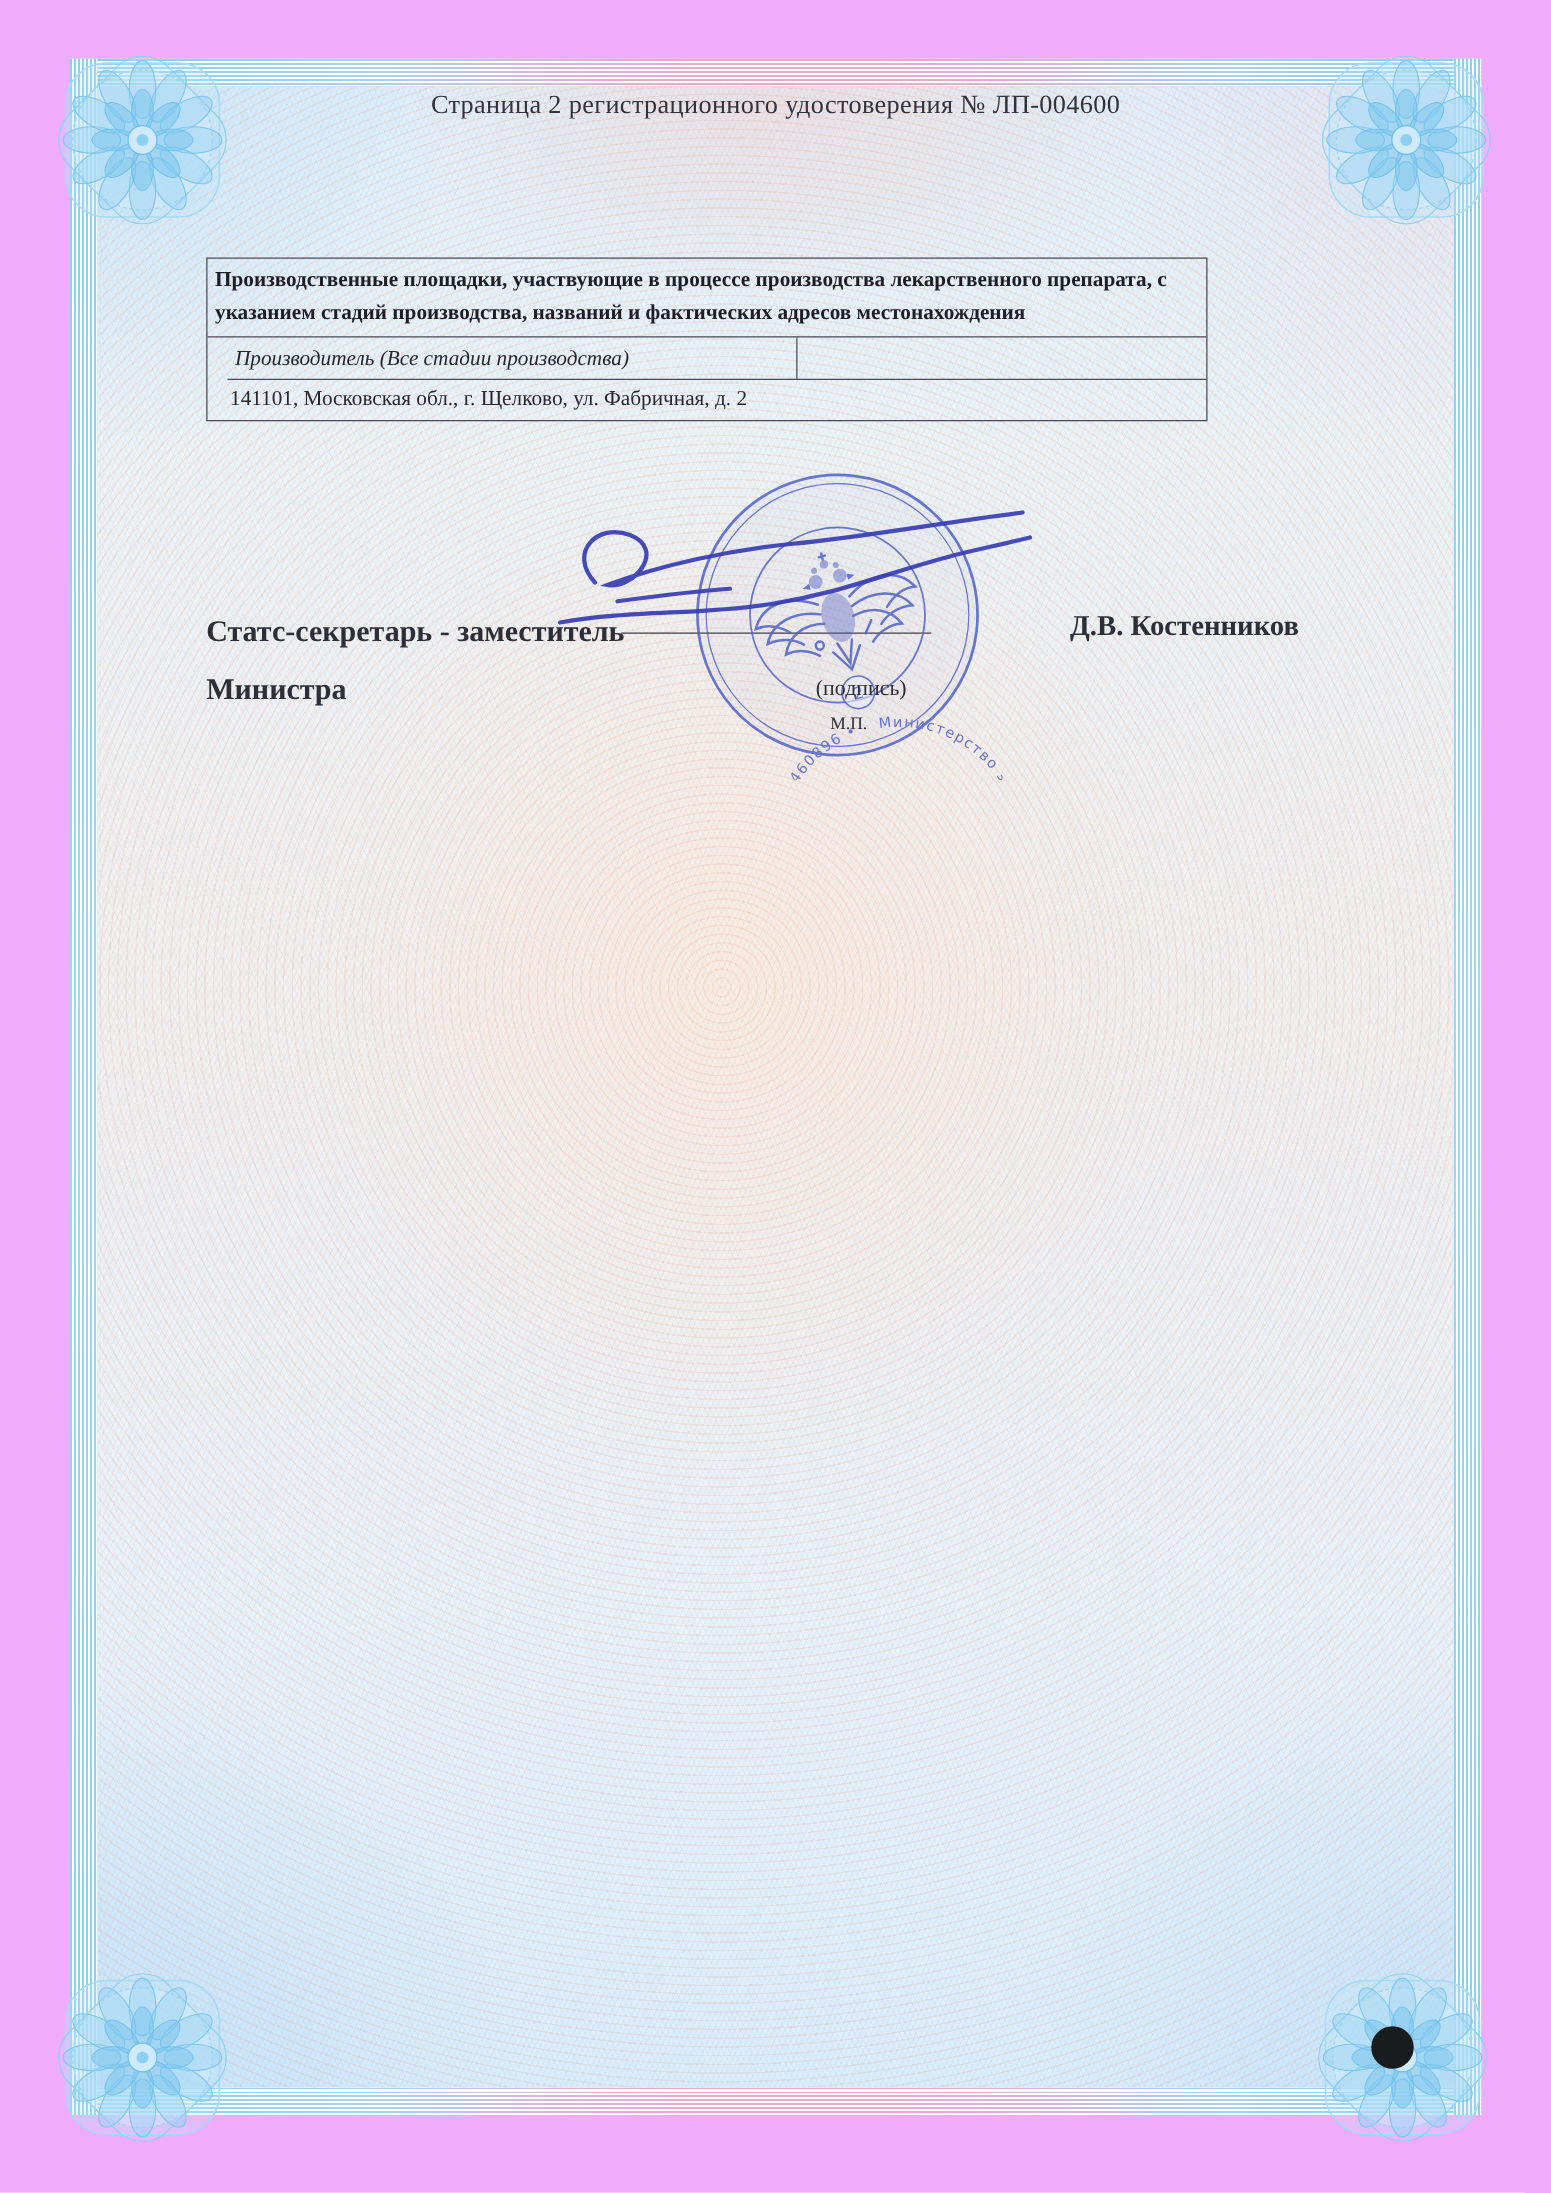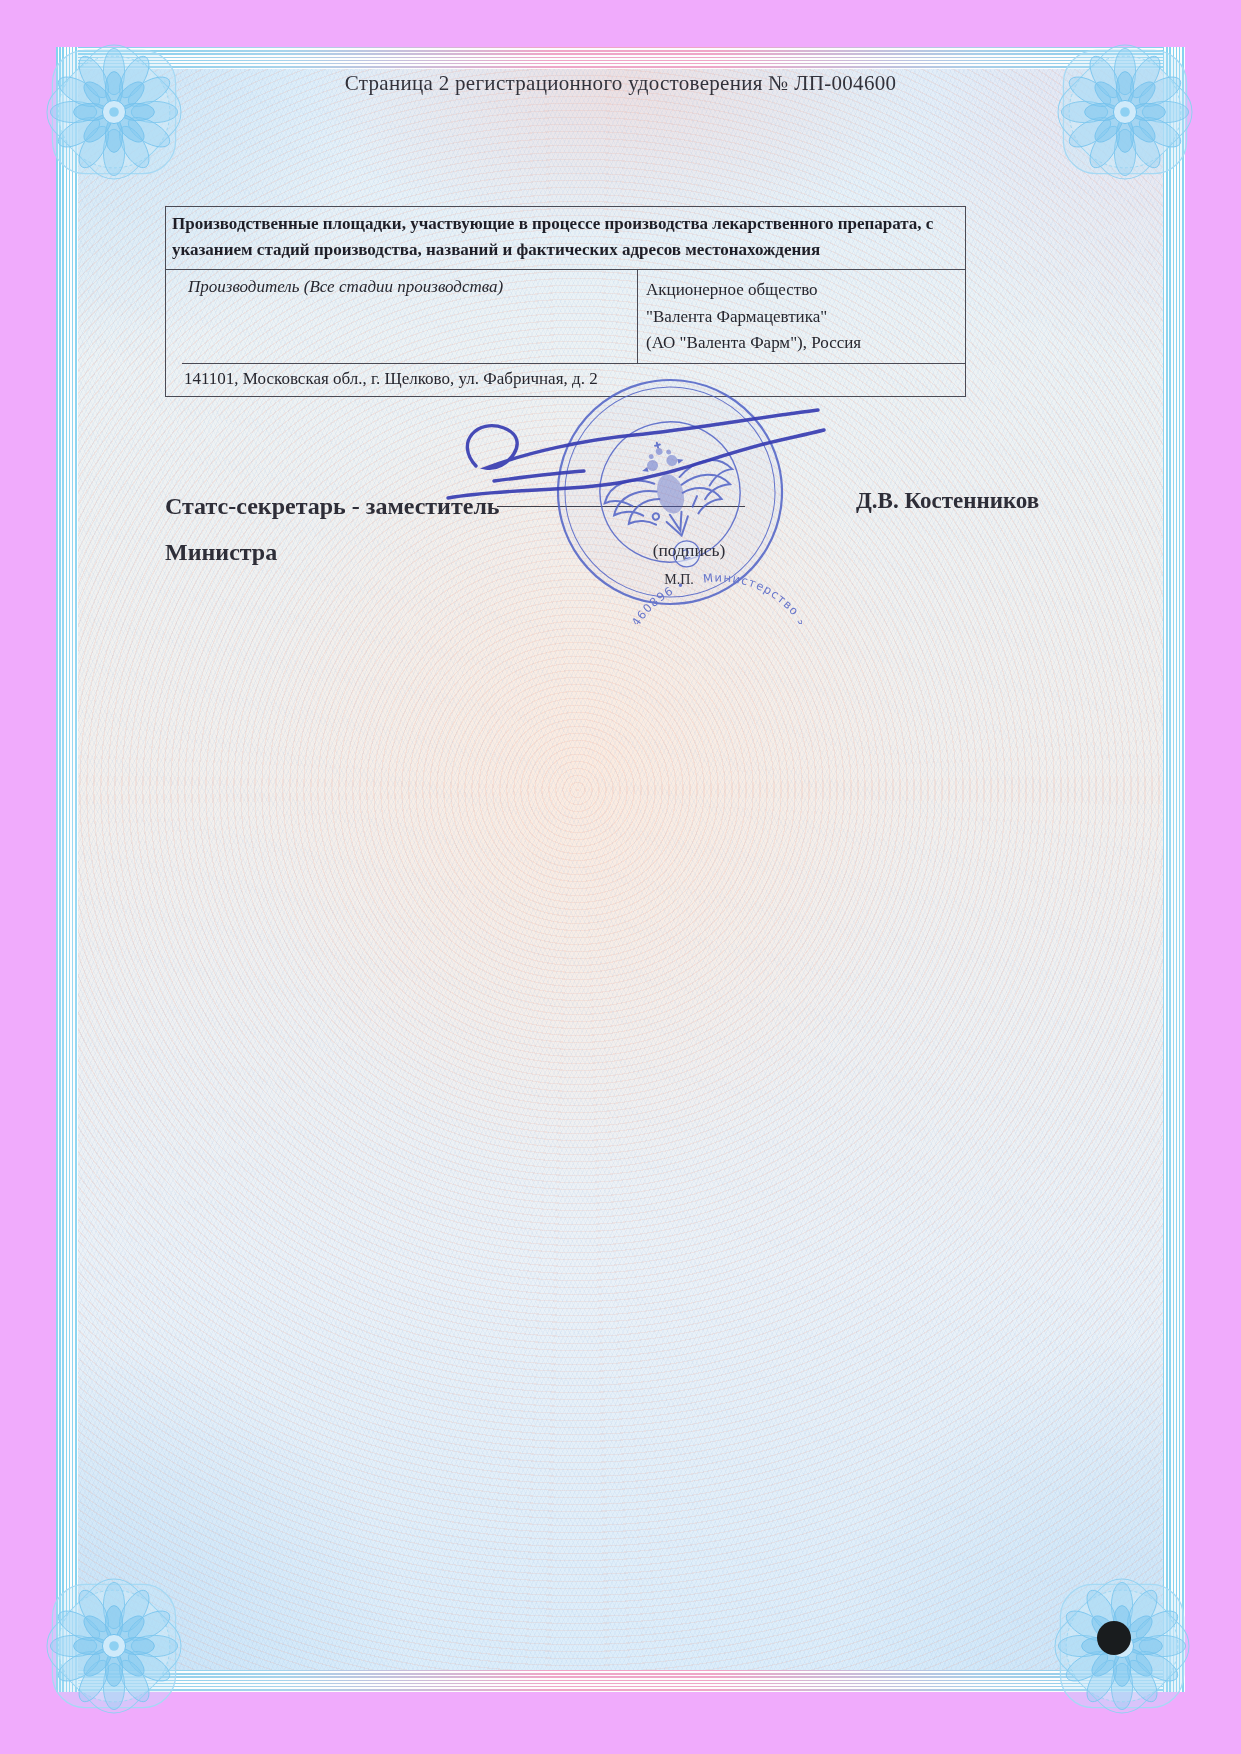--- a/index.html
+++ b/index.html
@@ -136,23 +136,20 @@
       <use href="#rosette"></use>
     </svg>
   <div class="punch-hole"></div>
 
   <div class="doc-header">Страница 2 регистрационного удостоверения № ЛП-004600</div>
 
   <div class="sites-table">
     <div class="t-head">Производственные площадки, участвующие в процессе производства лекарственного препарата, с указанием стадий производства, названий и фактических адресов местонахождения</div>
     <div class="t-row">
       <div class="t-cell-left">Производитель (Все стадии производства)</div>
-      <div class="t-cell-right">Акционерное общество
-"Валента Фармацевтика"
-(АО "Валента Фарм"), Россия</div>
     </div>
     <div class="t-addr">141101, Московская обл., г. Щелково, ул. Фабричная, д. 2</div>
   </div>
 
   <div class="sig-title">Статс-секретарь - заместитель
 Министра</div>
   <div class="sig-name">Д.В. Костенников</div>
   <div class="sig-line"></div>
   <div class="sig-podpis">(подпись)</div>
   <div class="sig-mp">М.П.</div>

